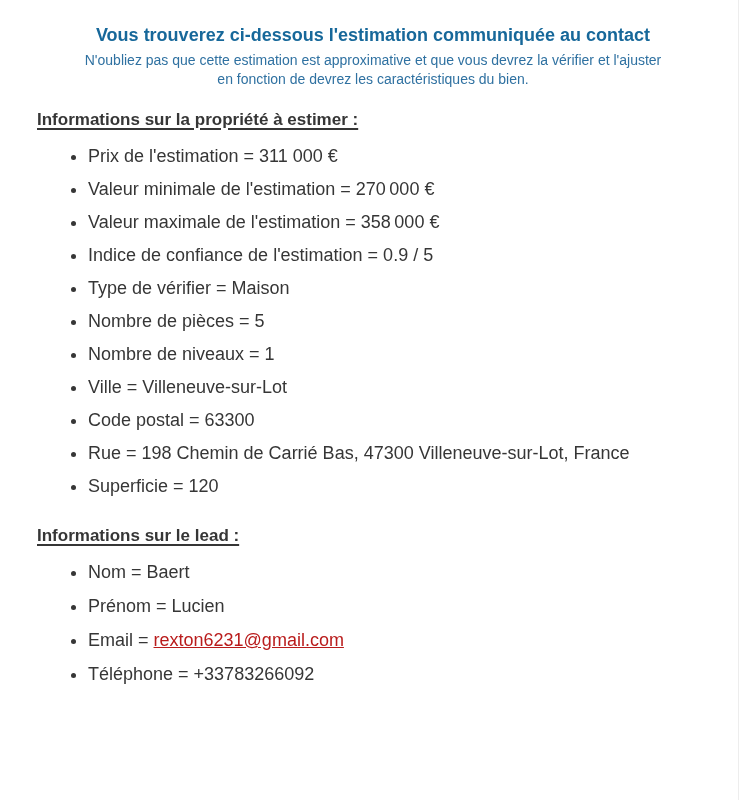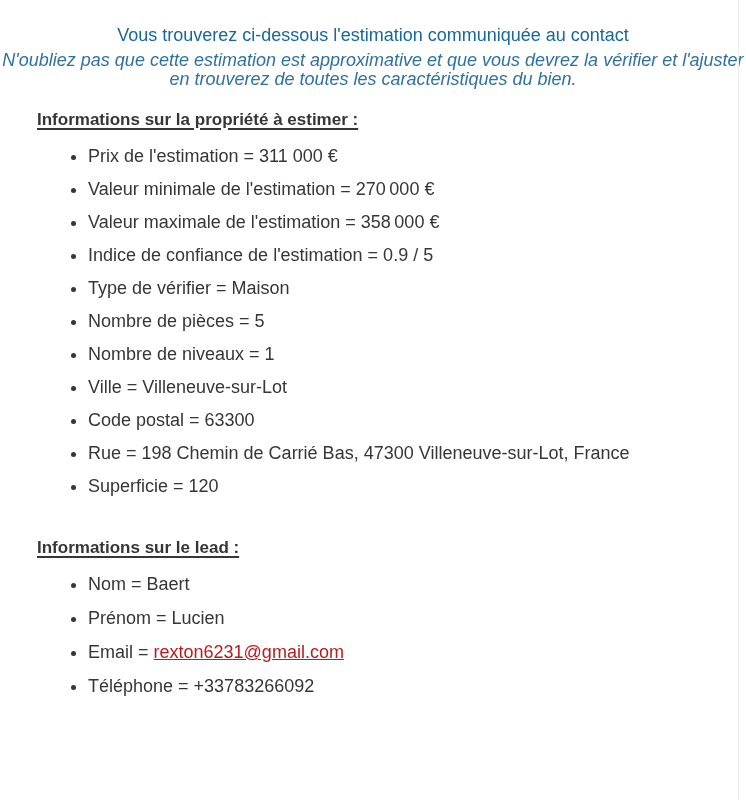--- a/index.html
+++ b/index.html
@@ -35,45 +35,44 @@
     font-weight: bold;
     letter-spacing: 2.6px;
     color: #2AA8E0;
   }
   
   .title {
     margin-top: 24px;
     text-align: center;
     font-size: 18px;
     line-height: 22px;
-    font-weight: normal;
+    font-weight: bold;
     color: #17689A;
   }
   .subtitle {
     margin-top: 5px;
     text-align: center;
-    font-size: 18px;
+    font-size: 14px;
     line-height: 19px;
     color: #2F71A1;
-    font-style: italic;
   }
   .subtitle span { display: block; }
   
   .content { padding-left: 37px; padding-right: 30px; }
   .section-heading {
     font-size: 17px;
     line-height: 21px;
     font-weight: bold;
     color: #363636;
     text-decoration: underline;
     text-underline-offset: 3px;
     text-decoration-thickness: 1.5px;
   }
   .section-heading.first { margin-top: 20px; }
-  .section-heading.second { margin-top: 41px; }
+  .section-heading.second { margin-top: 29px; }
   ul.bullet-list {
     margin-top: 17px;
     padding-left: 51px;
     list-style: disc outside;
   }
   ul.bullet-list li {
     font-size: 18px;
     line-height: 19px;
     margin-bottom: 14px;
     color: #363636;
@@ -88,21 +87,21 @@
 </head>
 <body>
 
 <div class="page">
   <div class="edge-line"></div>
 
 
   <div class="title">Vous trouverez ci-dessous l'estimation communiquée au contact</div>
   <div class="subtitle">
     <span>N'oubliez pas que cette estimation est approximative et que vous devrez la vérifier et l'ajuster</span>
-    <span>en trouverez de toutes les caractéristiques du bien.</span>
+    <span>en fonction de devrez les caractéristiques du bien.</span>
   </div>
 
   <div class="content">
 
     <div class="section-heading first">Informations sur la propriété à estimer :</div>
     <ul class="bullet-list">
       <li>Prix de l'estimation = 311 000 €</li>
       <li>Valeur minimale de l'estimation = 270 000 €</li>
       <li>Valeur maximale de l'estimation = 358 000 €</li>
       <li>Indice de confiance de l'estimation = 0.9 / 5</li>

